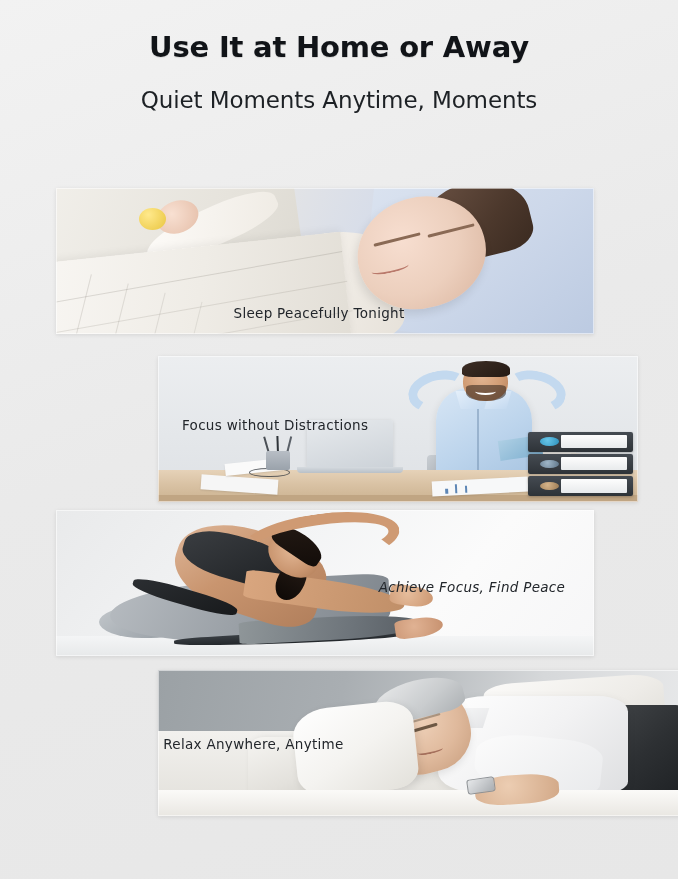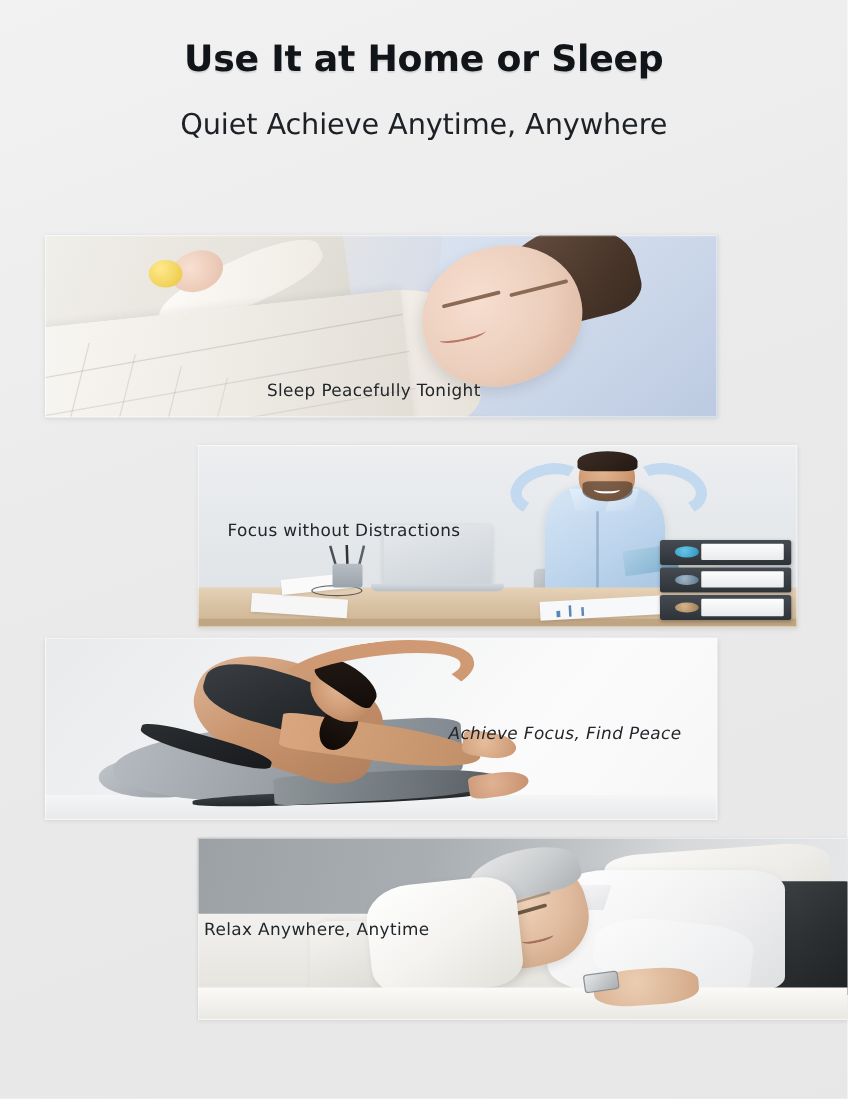--- a/index.html
+++ b/index.html
@@ -47,21 +47,21 @@
     pointer-events: none;
   }
   .panel {
     position: absolute;
     height: 146px;
     overflow: hidden;
     pointer-events: auto;
     box-shadow: 0 1px 4px rgba(0,0,0,0.10);
     background: #dfe2e4;
   }
-  .panel.left  { left: 36px;  width: 538px; }
+  .panel.left  { left: 56px;  width: 538px; }
   .panel.right { left: 158px; width: 480px; }
 
   #panel-1 { top: 188px; }
   #panel-2 { top: 356px; text-decoration: underline; }
   #panel-3 { top: 510px; }
   #panel-4 { top: 670px; padding-left: 48px; }
 
   .scene {
     position: absolute;
     inset: 0;
@@ -305,22 +305,22 @@
 
   .panel-frame {
     position:absolute; inset:0; border:1px solid rgba(255,255,255,0.55);
     pointer-events:none; z-index:50;
   }
 </style>
 </head>
 <body>
 
 <div class="header">
-  <h1 class="title">Use It at Home or Sleep</h1>
-  <p class="subtitle">Quiet Achieve Anytime, Anywhere</p>
+  <h1 class="title">Use It at Home or Away</h1>
+  <p class="subtitle">Quiet Moments Anytime, Moments</p>
 </div>
 
 <div class="panels">
 
   <div class="panel left" id="panel-1">
     <div class="scene">
       <div class="p1-sheet-a"></div>
       <div class="p1-pillow"></div>
       <div class="p1-body"></div>
       <div class="p1-arm"></div>

